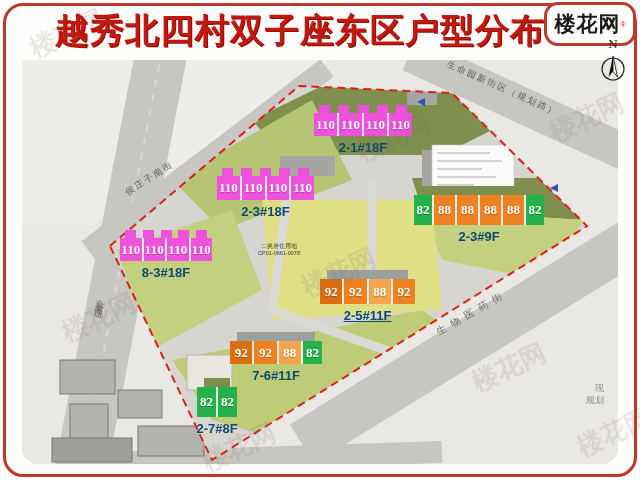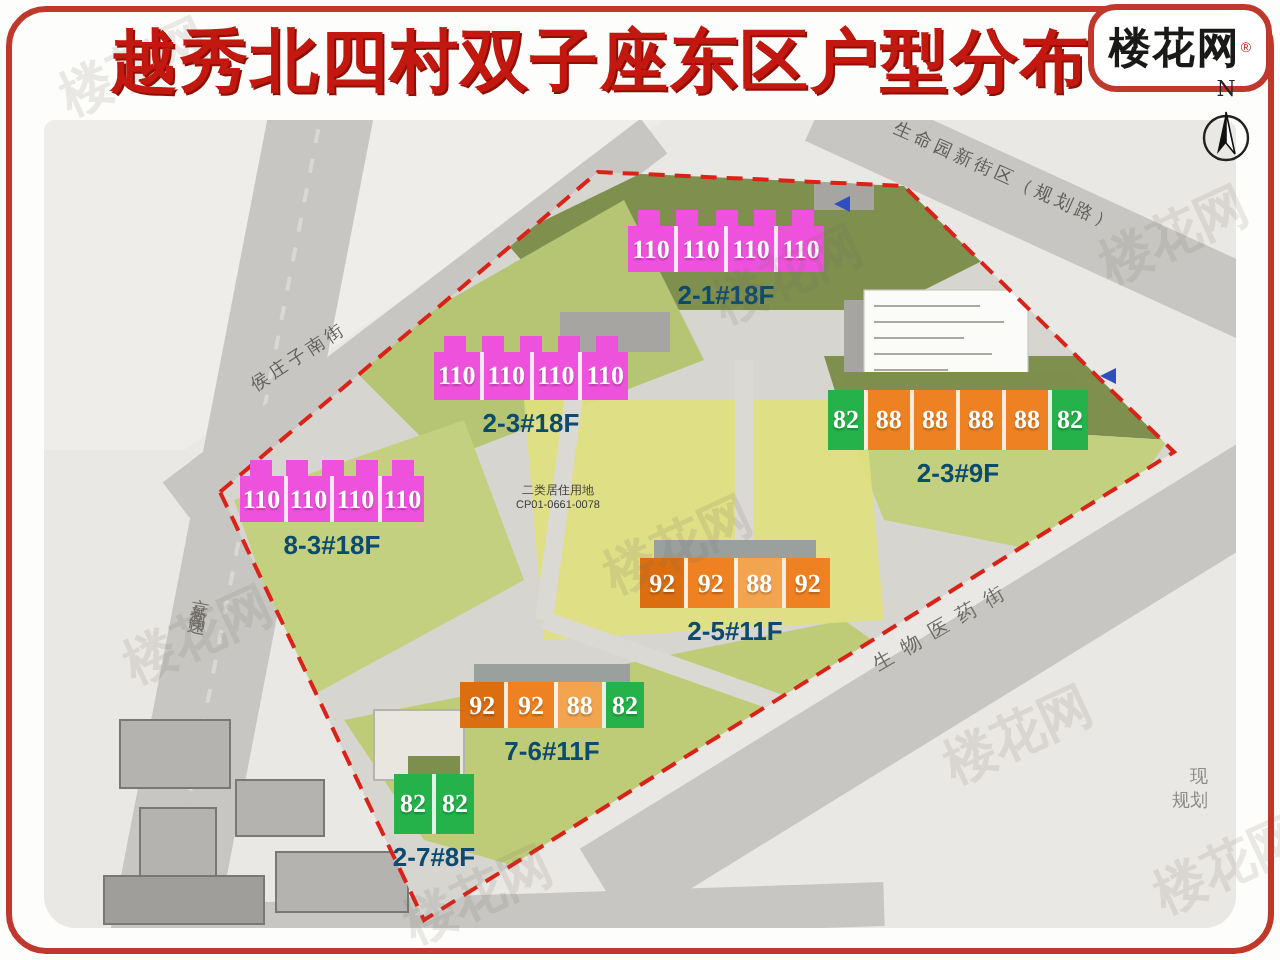--- a/index.html
+++ b/index.html
@@ -225,21 +225,21 @@
           <div class="bld-label" style="top: 43px;">2-3#9F</div>
         </div>
         <div class="bld" style="left: 298px; top: 210px; width: 95px;">
           <div class="roof roof-gray"></div>
           <div class="units" style="height: 25px;">
             <div class="unit u-od">92</div>
             <div class="unit u-o">92</div>
             <div class="unit u-ol">88</div>
             <div class="unit u-o">92</div>
           </div>
-          <div class="bld-label" style="top: 38px;">2-5#11F</div>
+          <div class="bld-label" style="top: 38px; text-decoration: underline;">2-5#11F</div>
         </div>
         <div class="bld" style="left: 208px; top: 272px; width: 92px;">
           <div class="roof roof-gray"></div>
           <div class="units" style="height: 23px;">
             <div class="unit u-od">92</div>
             <div class="unit u-o">92</div>
             <div class="unit u-ol">88</div>
             <div class="unit u-g">82</div>
           </div>
           <div class="bld-label" style="top: 36px;">7-6#11F</div>

